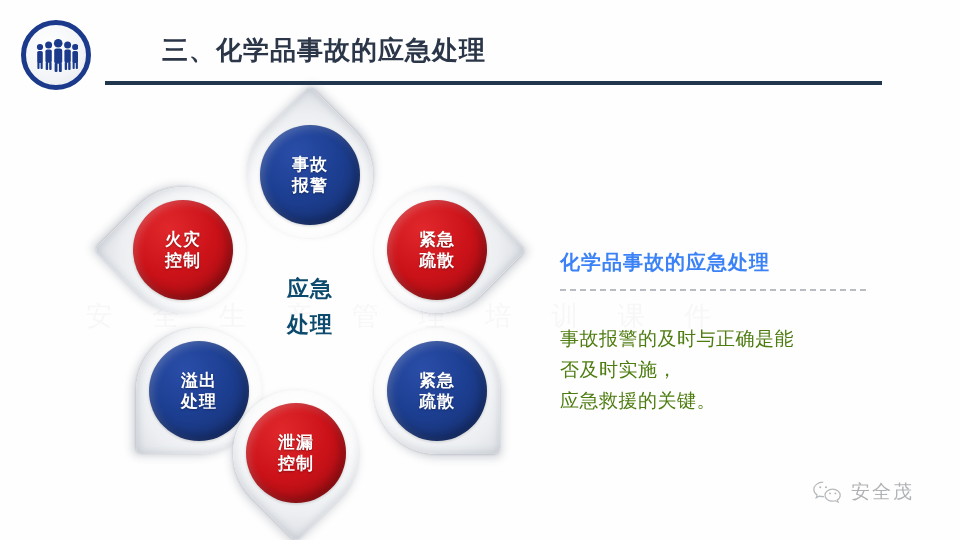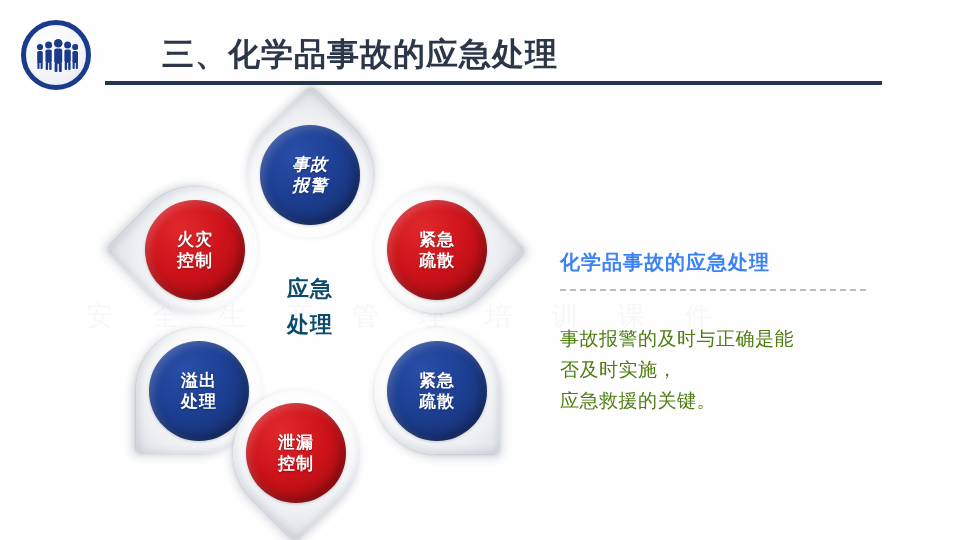--- a/index.html
+++ b/index.html
@@ -55,21 +55,21 @@
     display: flex;
     align-items: center;
     justify-content: center;
   }
   .logo-badge svg { display: block; }
 
   .page-title {
     position: absolute;
     left: 162px;
     top: 33px;
-    font-size: 32px;
+    font-size: 26px;
     font-weight: bold;
     color: #2b3648;
     letter-spacing: 1px;
     white-space: nowrap;
   }
 
   .title-rule {
     position: absolute;
     left: 105px;
     top: 81px;
@@ -141,24 +141,24 @@
     font-weight: bold;
     color: #ffffff;
     text-align: center;
     letter-spacing: 1px;
     text-shadow: 0 1px 2px rgba(0, 0, 0, 0.35);
     white-space: pre-line;
     transform: none;
   }
 
   
-  .p-top     { left: 147px; top:  12px; font-style: italic; }
+  .p-top     { left: 147px; top:  12px; }
   .p-top .drop     { transform: rotate(225deg); }
 
-  .p-tl      { left:  32px; top:  87px; }
+  .p-tl      { left:  20px; top:  87px; }
   .p-tl .drop      { transform: rotate(135deg); }
 
   .p-tr      { left: 274px; top:  87px; }
   .p-tr .drop      { transform: rotate(-45deg); }
 
   .p-bl      { left:  36px; top: 228px; }
   .p-bl .drop      { transform: rotate(90deg); }
 
   .p-br      { left: 274px; top: 228px; }
   .p-br .drop      { transform: rotate(0deg); }
@@ -332,14 +332,31 @@
   </div>
 
   <div class="panel">
     <div class="panel-heading">化学品事故的应急处理</div>
     <div class="panel-divider"></div>
     <div class="panel-body">事故报警的及时与正确是能
 否及时实施，
 应急救援的关键。</div>
   </div>
 
+  <div class="wechat-mark">
+    <span>
+      <svg width="30" height="24" viewBox="0 0 30 24" aria-hidden="true">
+        <g fill="none" stroke="#7b8086" stroke-width="1.2">
+          <path d="M11.2 2.2C5.9 2.2 1.8 5.6 1.8 9.6c0 2.2 1.3 4.2 3.3 5.5l-.9 2.7 3.1-1.6c1.2.35 2.5.5 3.9.5.35 0 .7-.01 1.0-.04"></path>
+          <path d="M28.2 15.2c0-3.3-3.4-6.0-7.6-6.0s-7.6 2.7-7.6 6.0 3.4 6.0 7.6 6.0c1.0 0 2.0-.15 2.9-.42l2.6 1.35-.75-2.25c1.75-1.1 2.85-2.75 2.85-4.68z"></path>
+        </g>
+        <g fill="#7b8086">
+          <circle cx="8.2" cy="7.3" r="1.05"></circle>
+          <circle cx="14.0" cy="7.3" r="1.05"></circle>
+          <circle cx="18.0" cy="13.4" r="0.95"></circle>
+          <circle cx="23.4" cy="13.4" r="0.95"></circle>
+        </g>
+      </svg>
+    </span>
+    <span class="wechat-text">安全茂</span>
+  </div>
 
 </div>
 
 </body></html>

